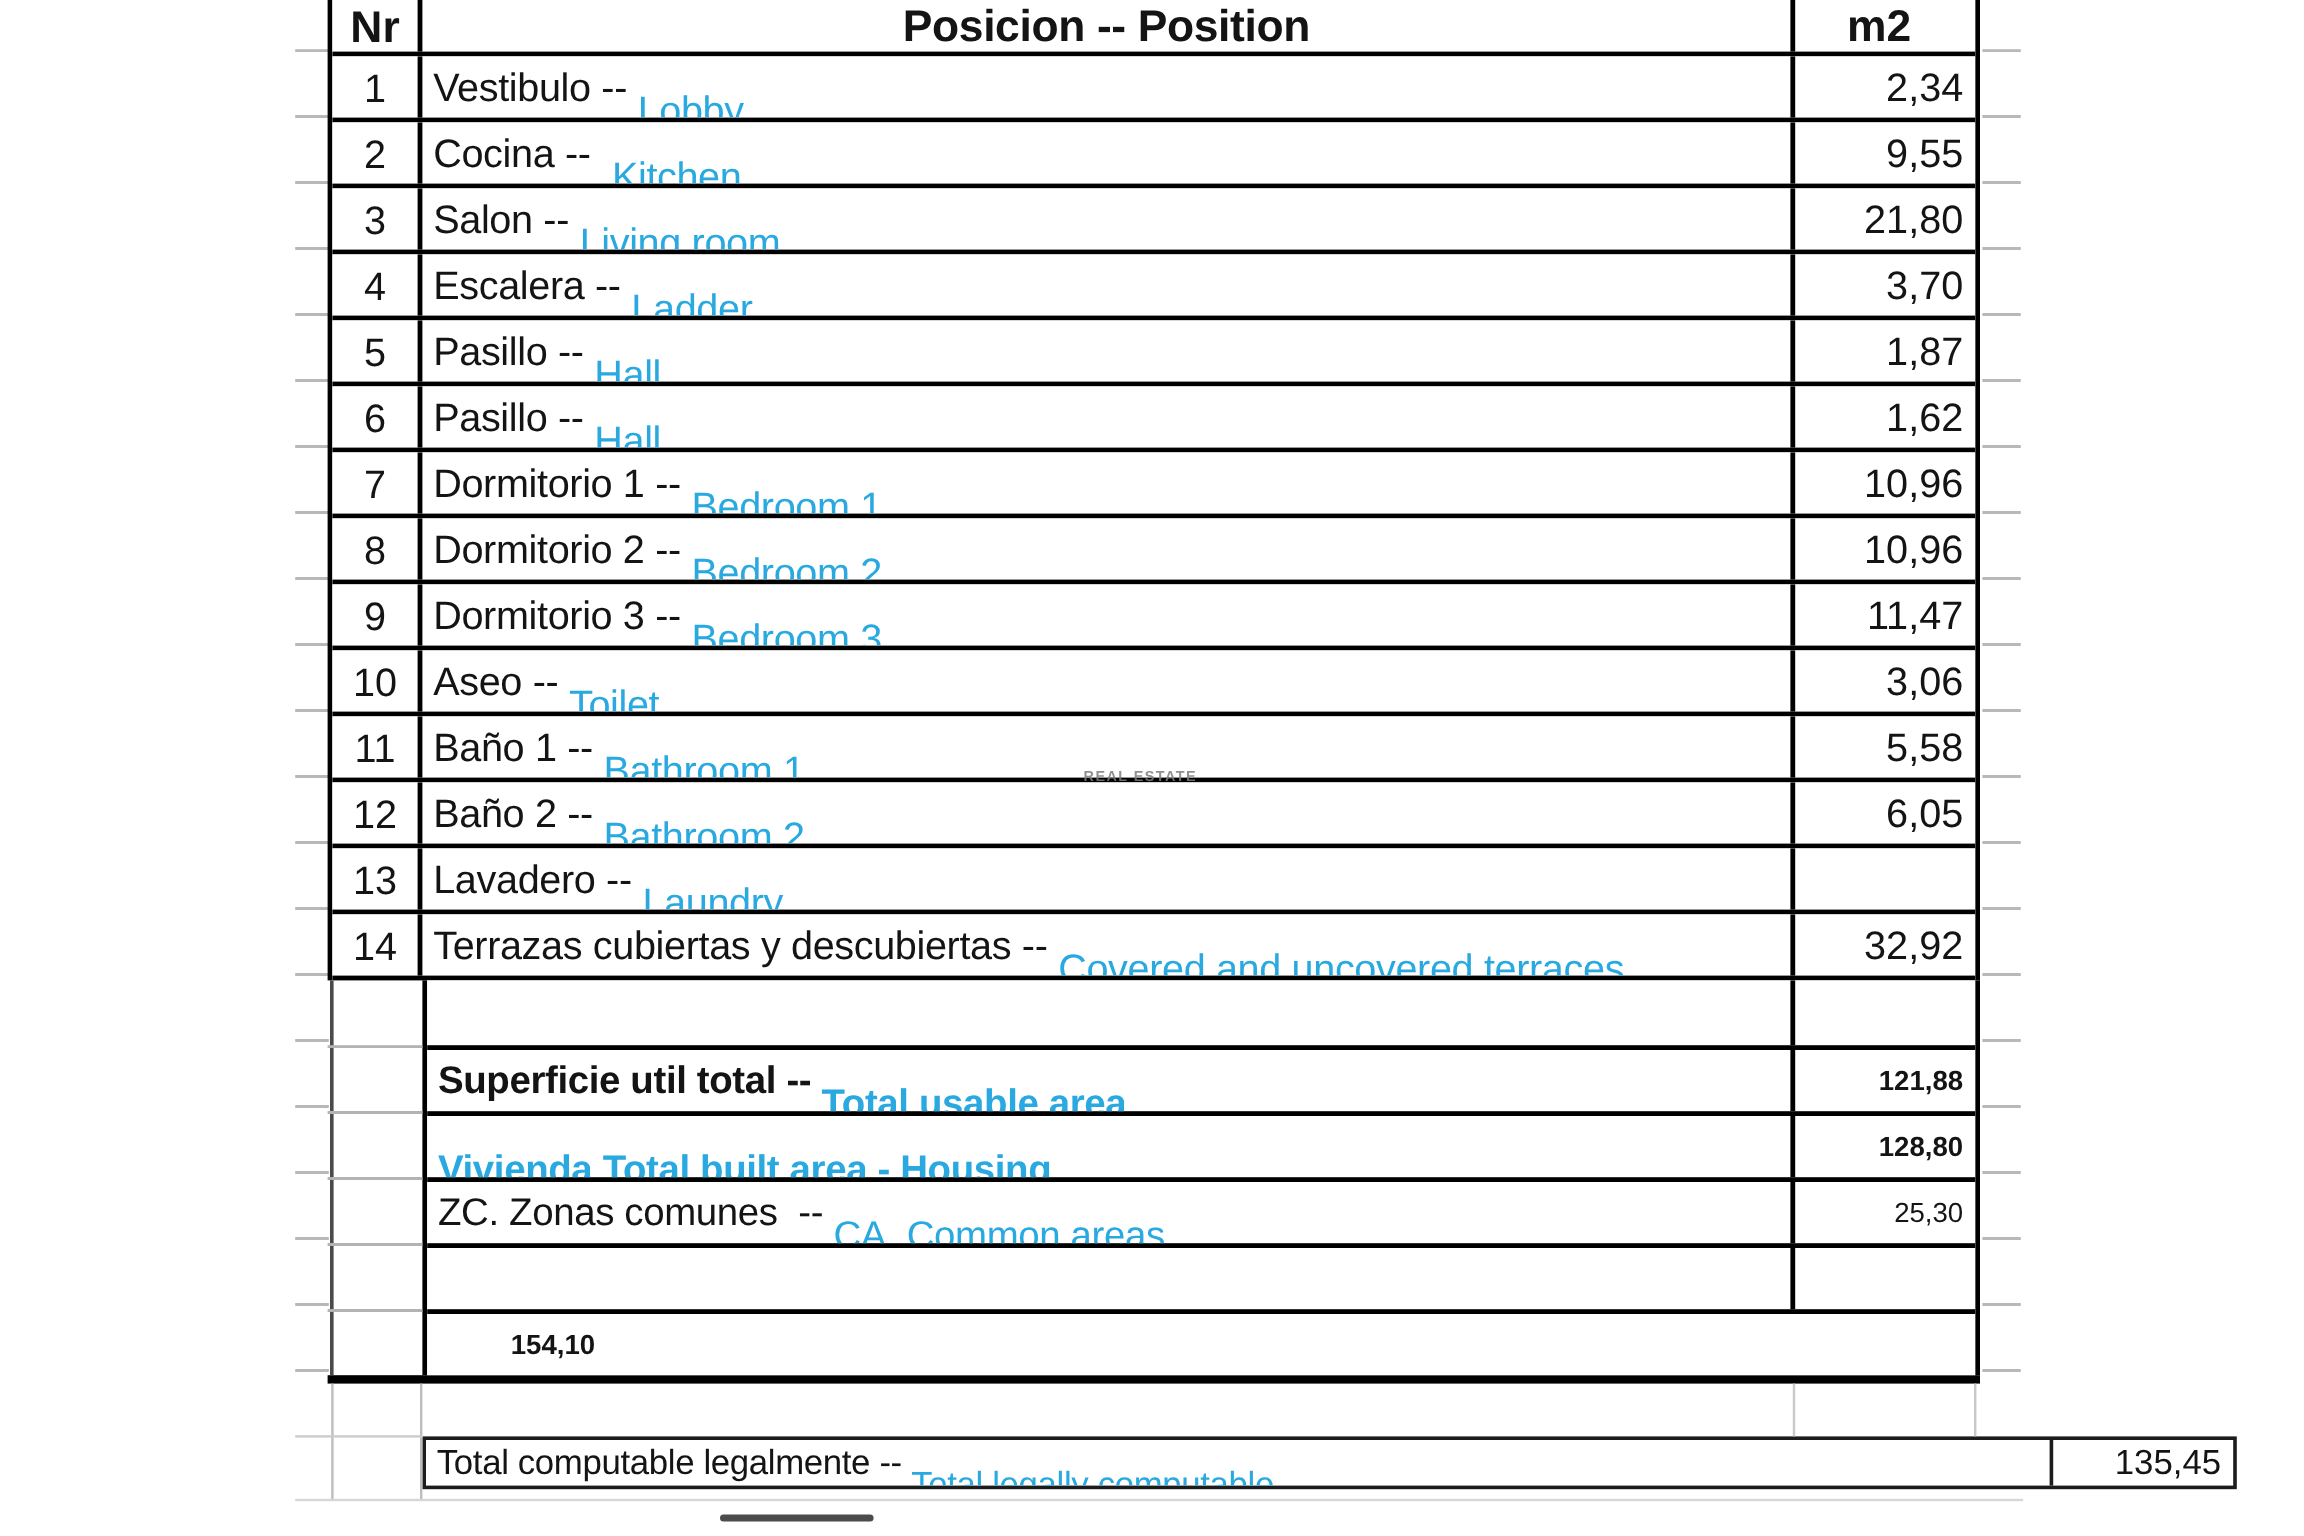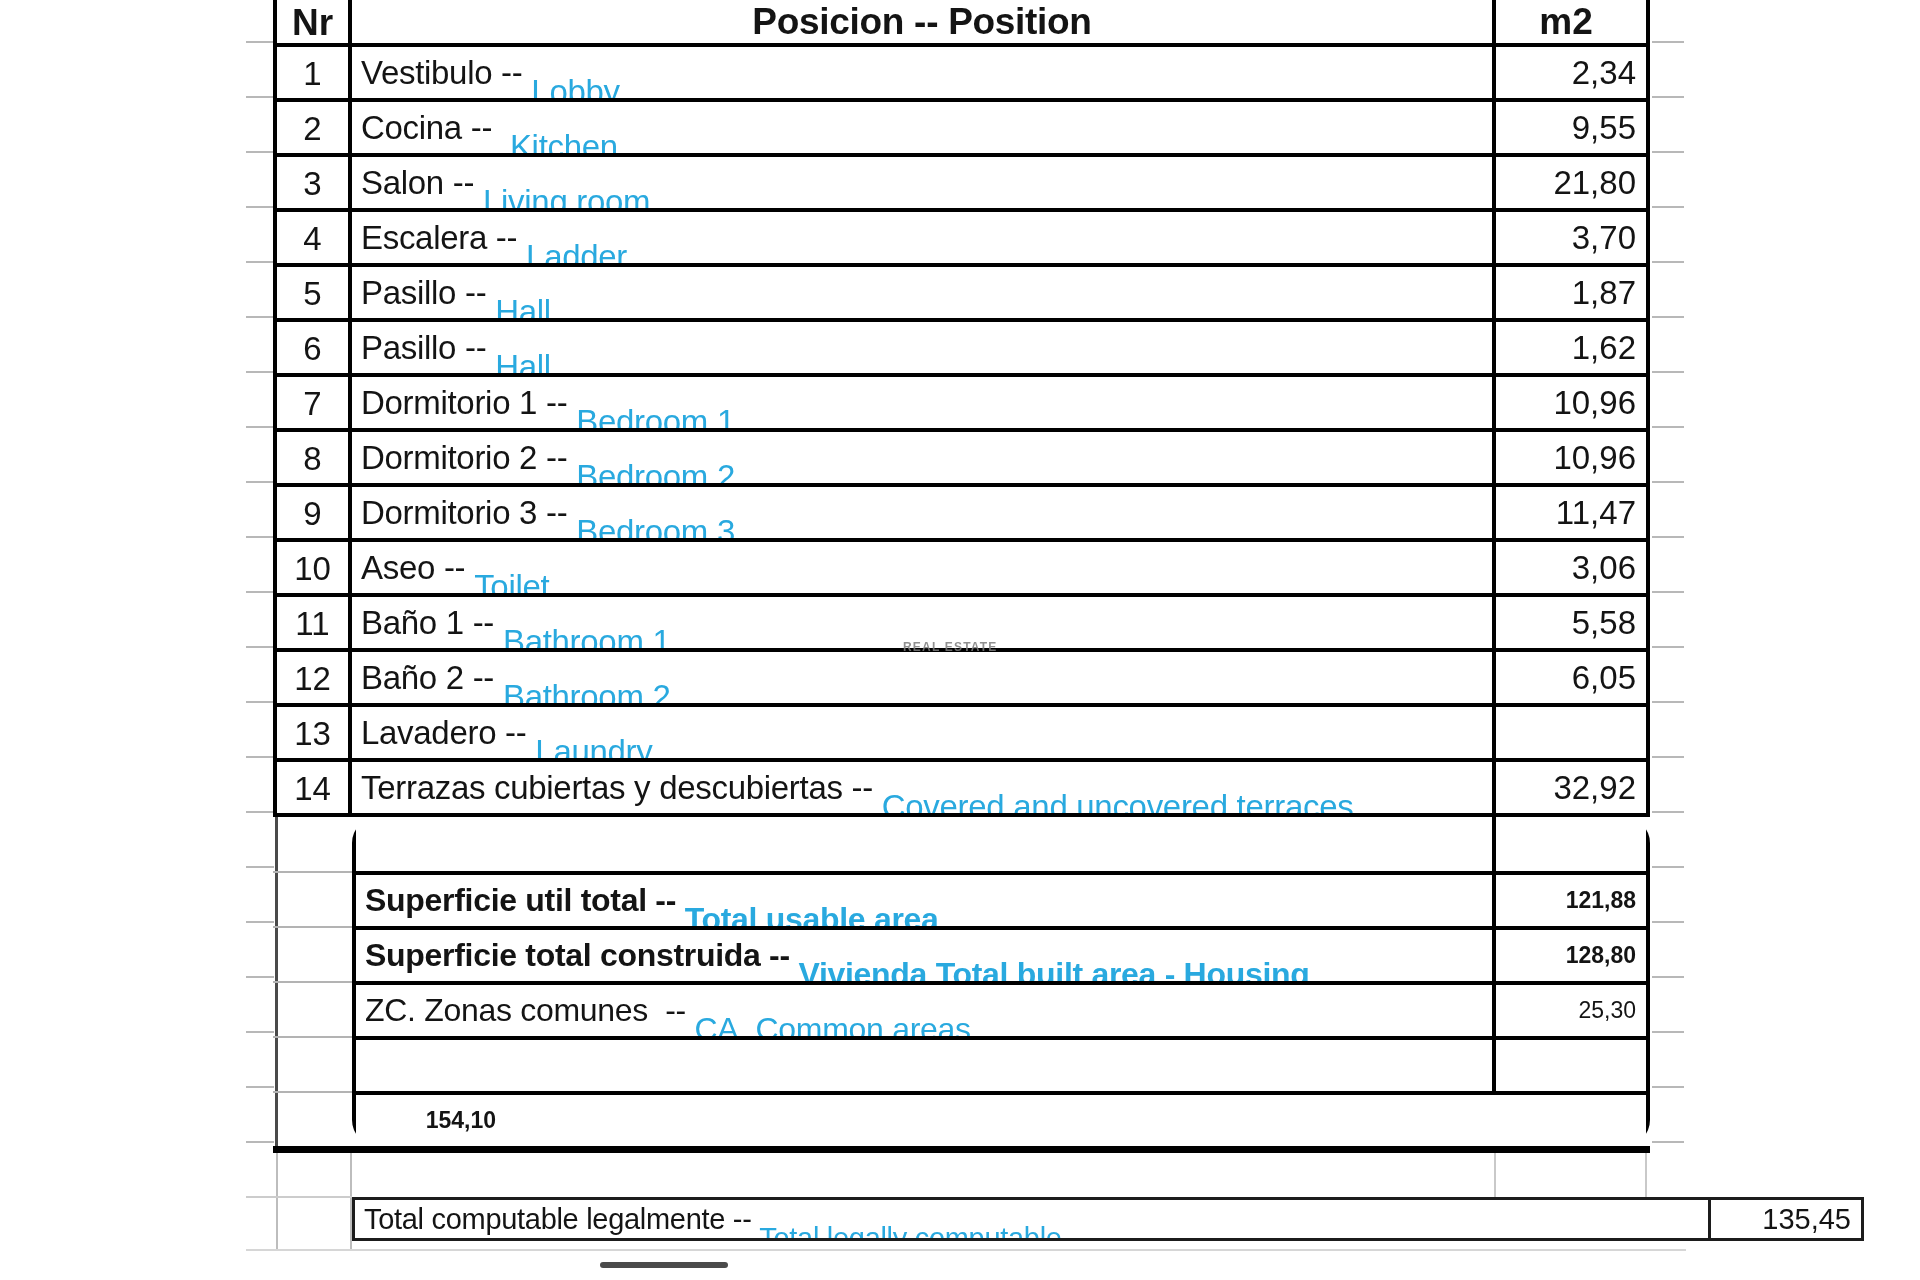--- a/index.html
+++ b/index.html
@@ -26,21 +26,21 @@
   .es{color:#141414;white-space:pre;}
   .en{color:var(--accent);white-space:pre;margin-top:38px;}
 
   
   .sumwrap{position:absolute;left:273px;top:817px;width:1377px;display:flex;
            border-bottom:7px solid #000;}
   .strip{position:relative;width:79px;}
   .strip .sline{position:absolute;left:2px;top:0;bottom:0;width:3px;background:#4a4a4a;}
   .strip .sgrid{position:absolute;left:0;right:0;top:54px;height:228px;
     background:repeating-linear-gradient(to bottom,#b3b3b3 0 2px,transparent 2px 55px);}
-  .sumbox{width:1298px;border-left:4px solid #000;border-right:4px solid #000;border-radius:26px;}
+  .sumbox{width:1298px;border-left:4px solid #000;border-right:4px solid #000;}
   .sumbox .trow.gap1{height:58px;}
   .sumbox .trow.last{border-bottom:none;height:51px;}
   .sumbox .c.pos{font-size:32px;}
   .sumbox .c.m2{font-size:23px;}
   .trow.boldrow .c{font-weight:bold;}
 
   
   .footbox{position:absolute;left:352px;top:1197px;width:1512px;height:44px;
     border:3px solid #1c1c1c;display:flex;background:#fff;}
   .footbox .c.pos{flex:1;border-right:3px solid #1c1c1c;font-size:29px;}
@@ -158,21 +158,21 @@
     <div class="sumbox">
       <div class="trow gap1">
         <div class="c pos"></div>
         <div class="c m2"></div>
       </div>
       <div class="trow boldrow">
         <div class="c pos"><span class="es">Superficie util total -- </span><span class="en">Total usable area</span></div>
         <div class="c m2">121,88</div>
       </div>
       <div class="trow boldrow">
-        <div class="c pos"><span class="es">Superficie total construida -- </span><span class="en">Vivienda Total built area - Housing</span></div>
+        <div class="c pos"><span class="en">Vivienda Total built area - Housing</span></div>
         <div class="c m2">128,80</div>
       </div>
       <div class="trow">
         <div class="c pos"><span class="es">ZC. Zonas comunes  -- </span><span class="en">CA. Common areas</span></div>
         <div class="c m2">25,30</div>
       </div>
       <div class="trow">
         <div class="c pos"></div>
         <div class="c m2"></div>
       </div>

